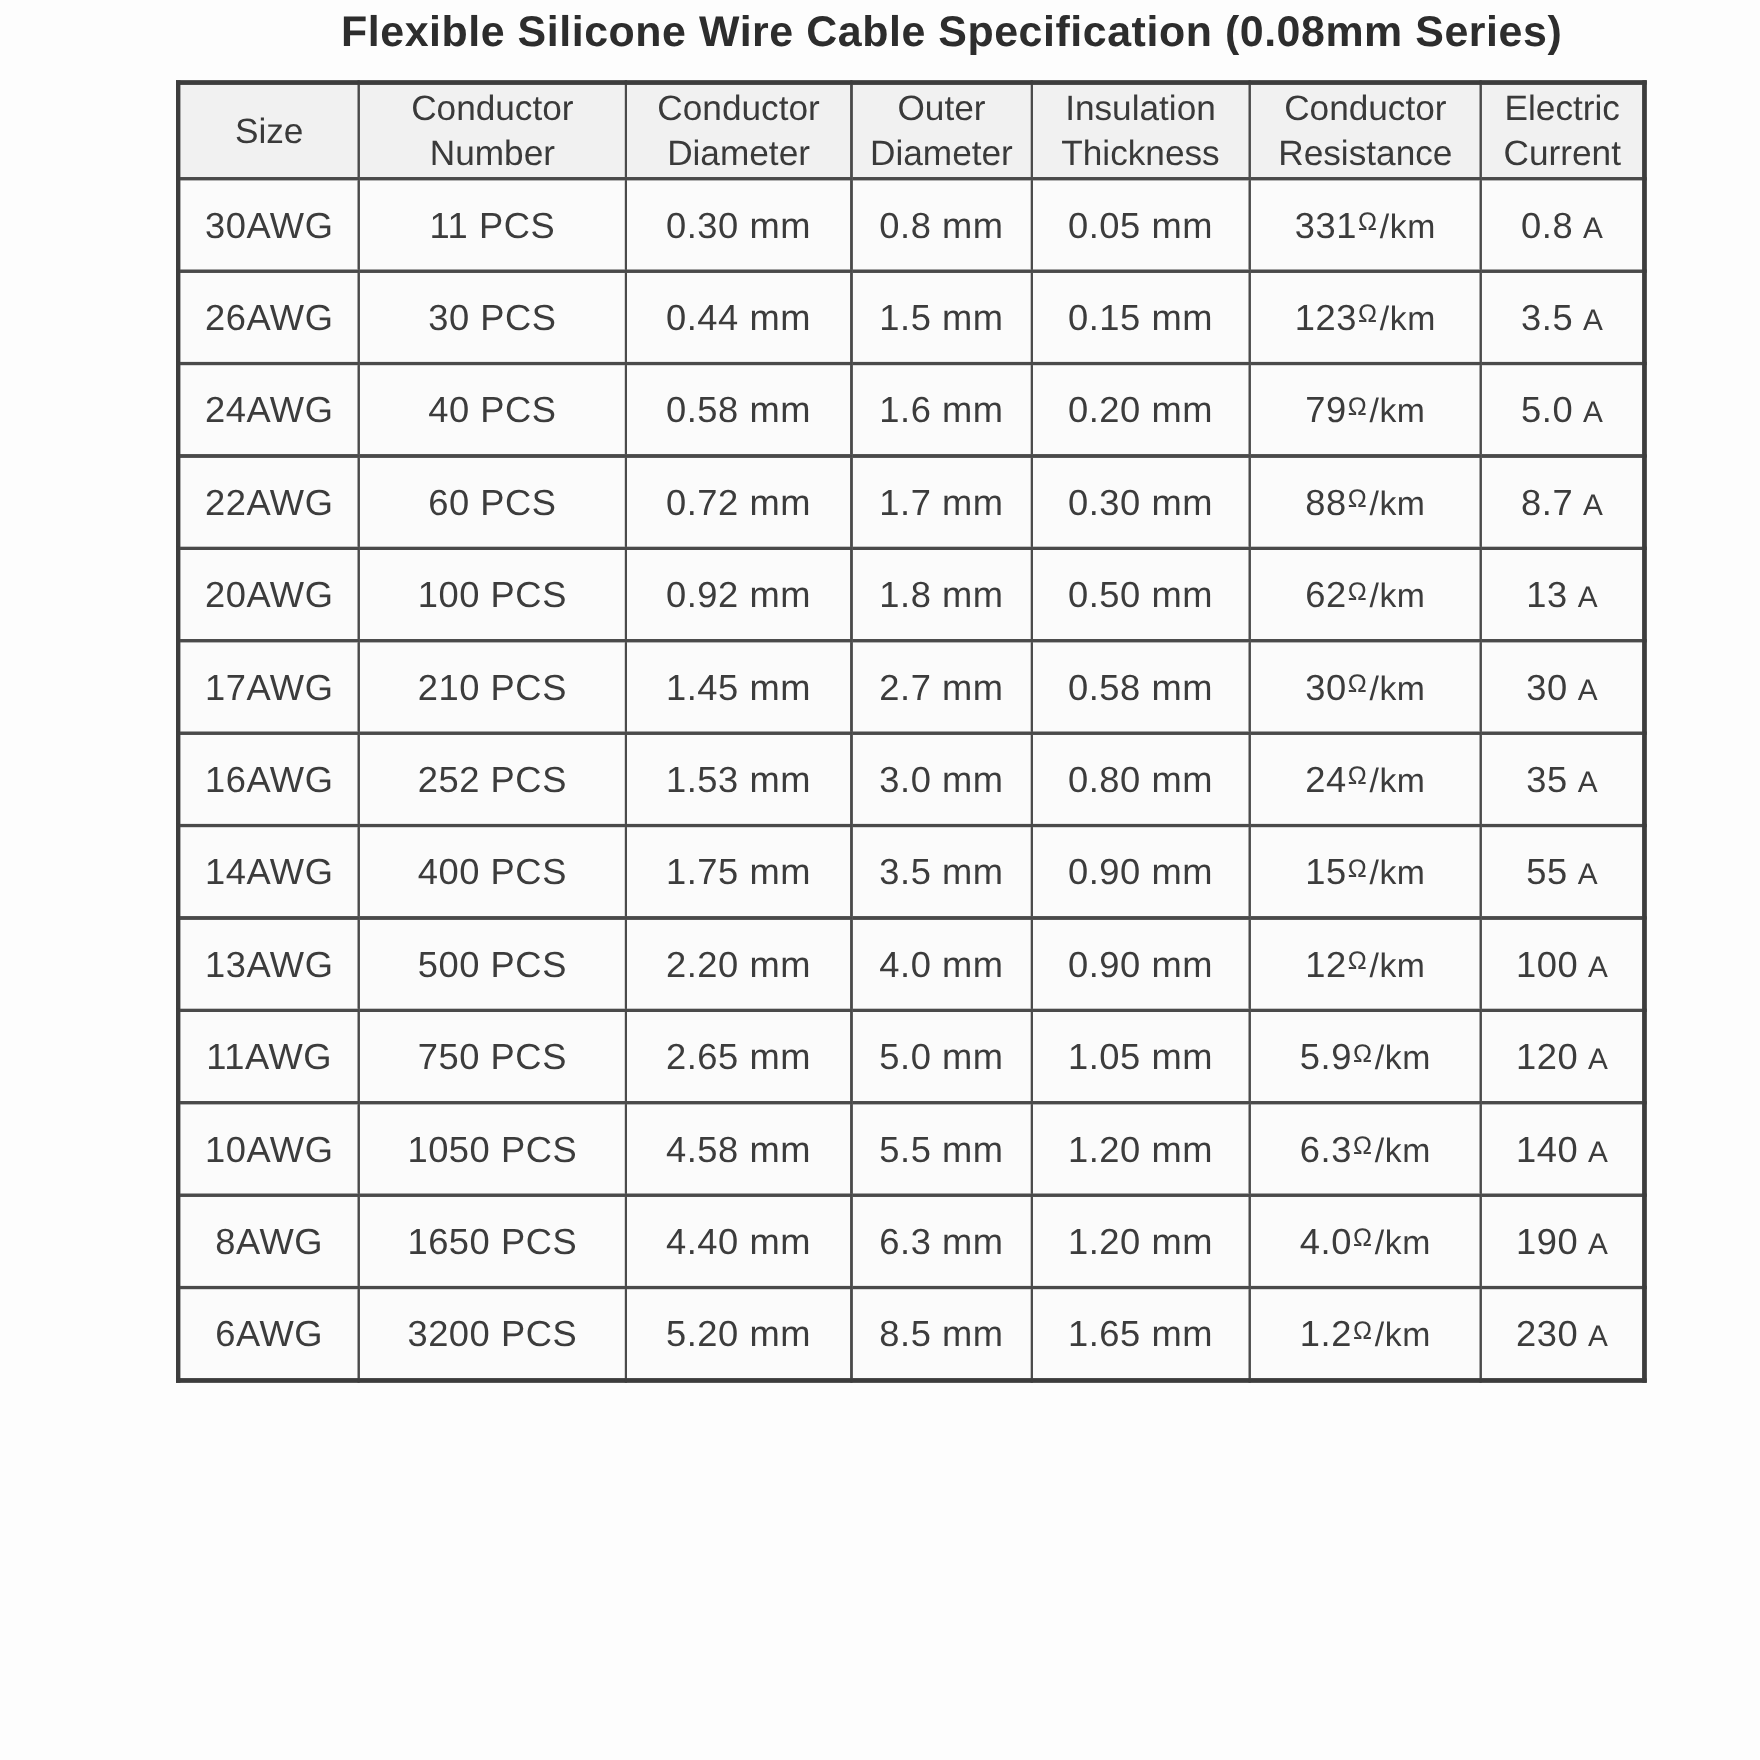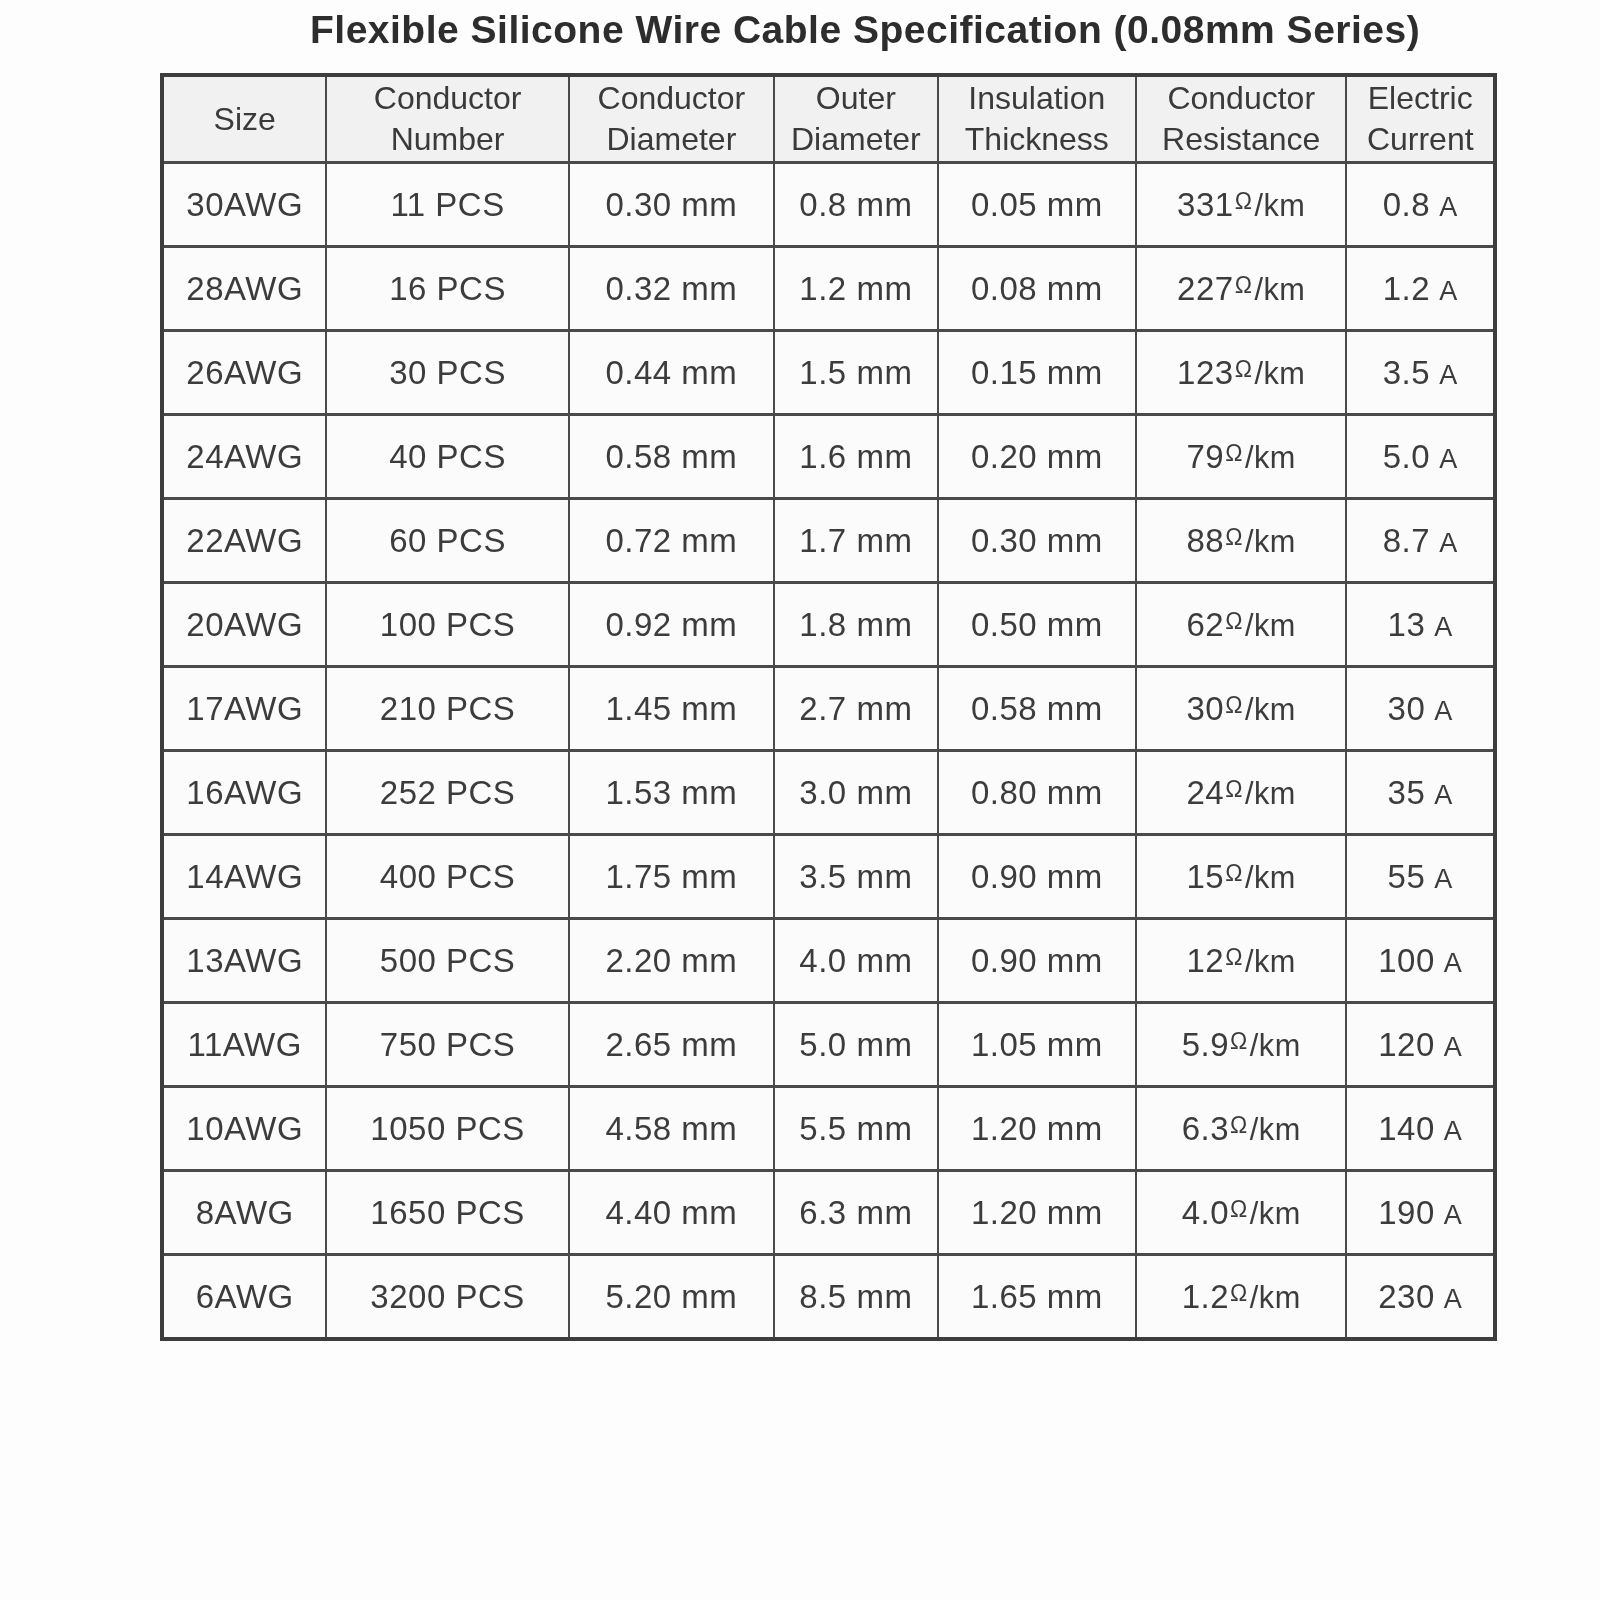--- a/index.html
+++ b/index.html
@@ -108,29 +108,20 @@
         <tr>
           <td>30AWG</td>
           <td>11 PCS</td>
           <td>0.30 mm</td>
           <td>0.8 mm</td>
           <td>0.05 mm</td>
           <td><span>331</span><span class="ohm">Ω</span><span class="per">/km</span></td>
           <td><span>0.8</span><span class="unit-a">A</span></td>
         </tr>
         <tr>
-          <td>28AWG</td>
-          <td>16 PCS</td>
-          <td>0.32 mm</td>
-          <td>1.2 mm</td>
-          <td>0.08 mm</td>
-          <td><span>227</span><span class="ohm">Ω</span><span class="per">/km</span></td>
-          <td><span>1.2</span><span class="unit-a">A</span></td>
-        </tr>
-        <tr>
           <td>26AWG</td>
           <td>30 PCS</td>
           <td>0.44 mm</td>
           <td>1.5 mm</td>
           <td>0.15 mm</td>
           <td><span>123</span><span class="ohm">Ω</span><span class="per">/km</span></td>
           <td><span>3.5</span><span class="unit-a">A</span></td>
         </tr>
         <tr>
           <td>24AWG</td>

